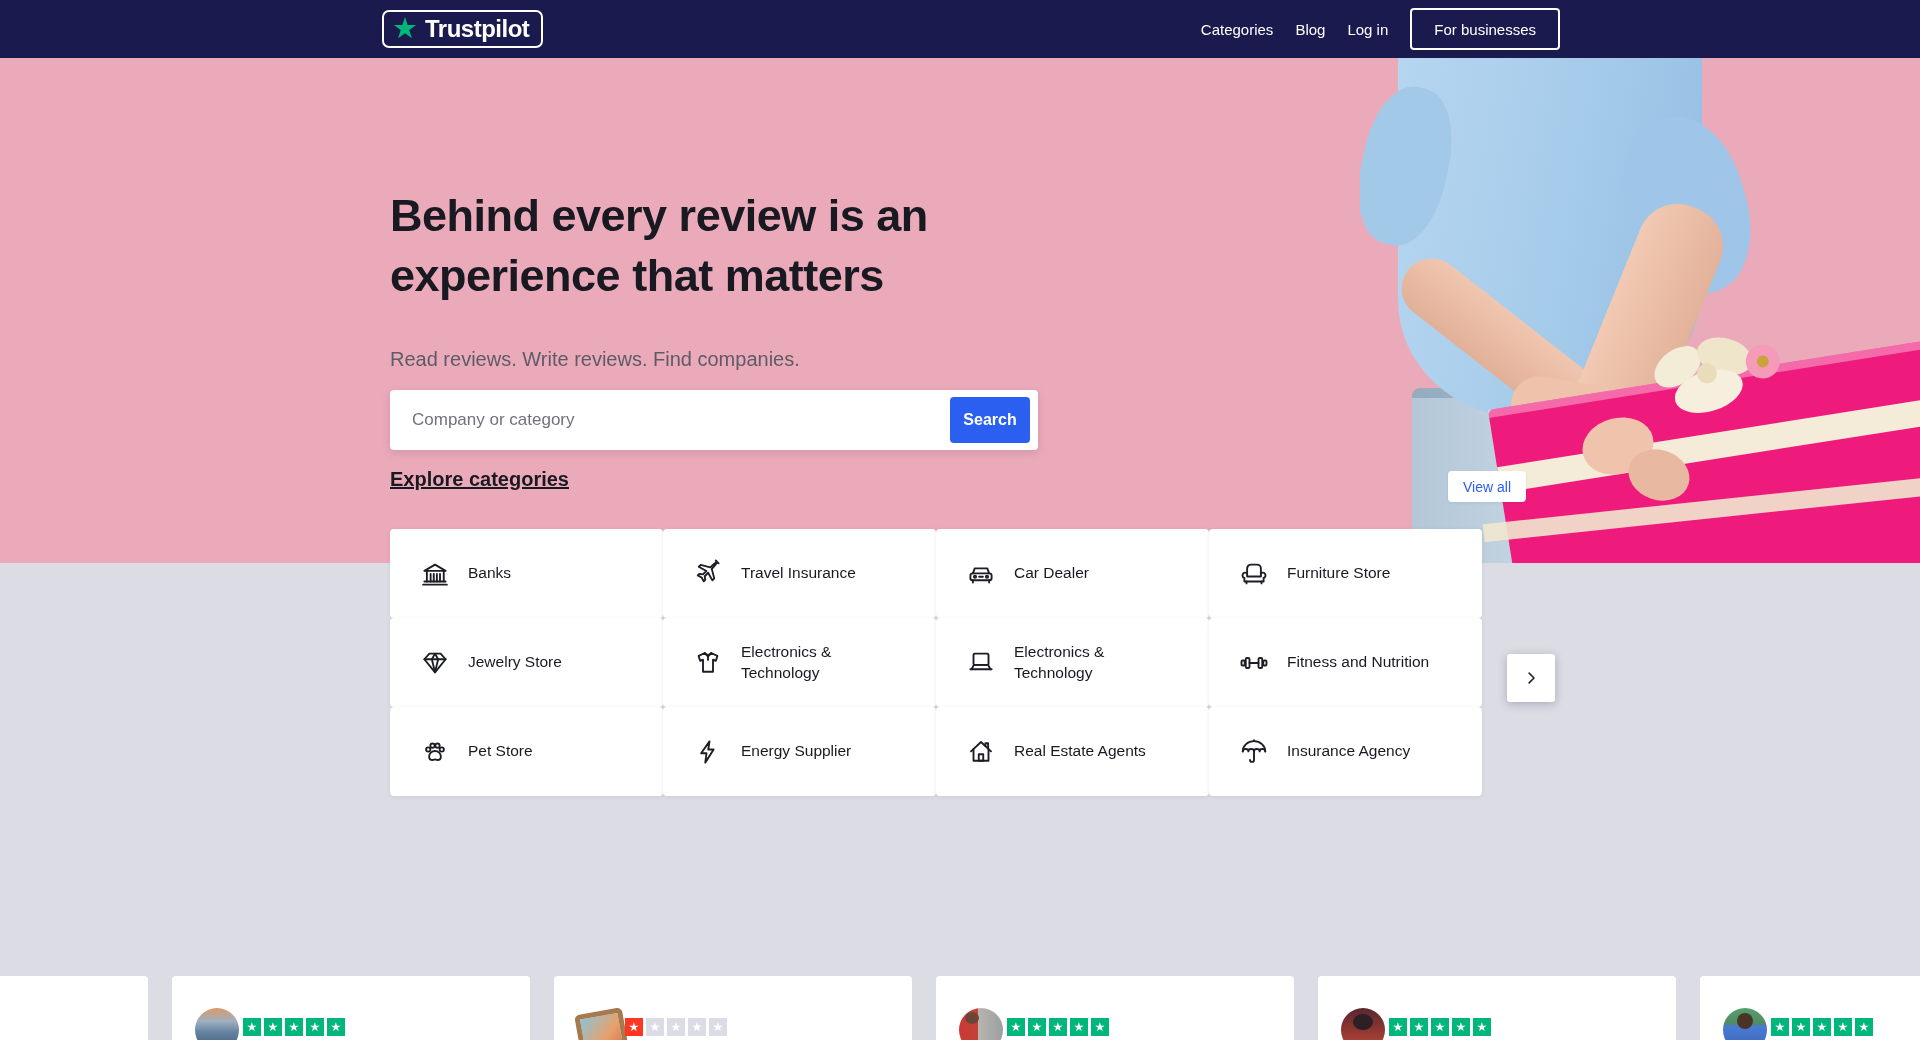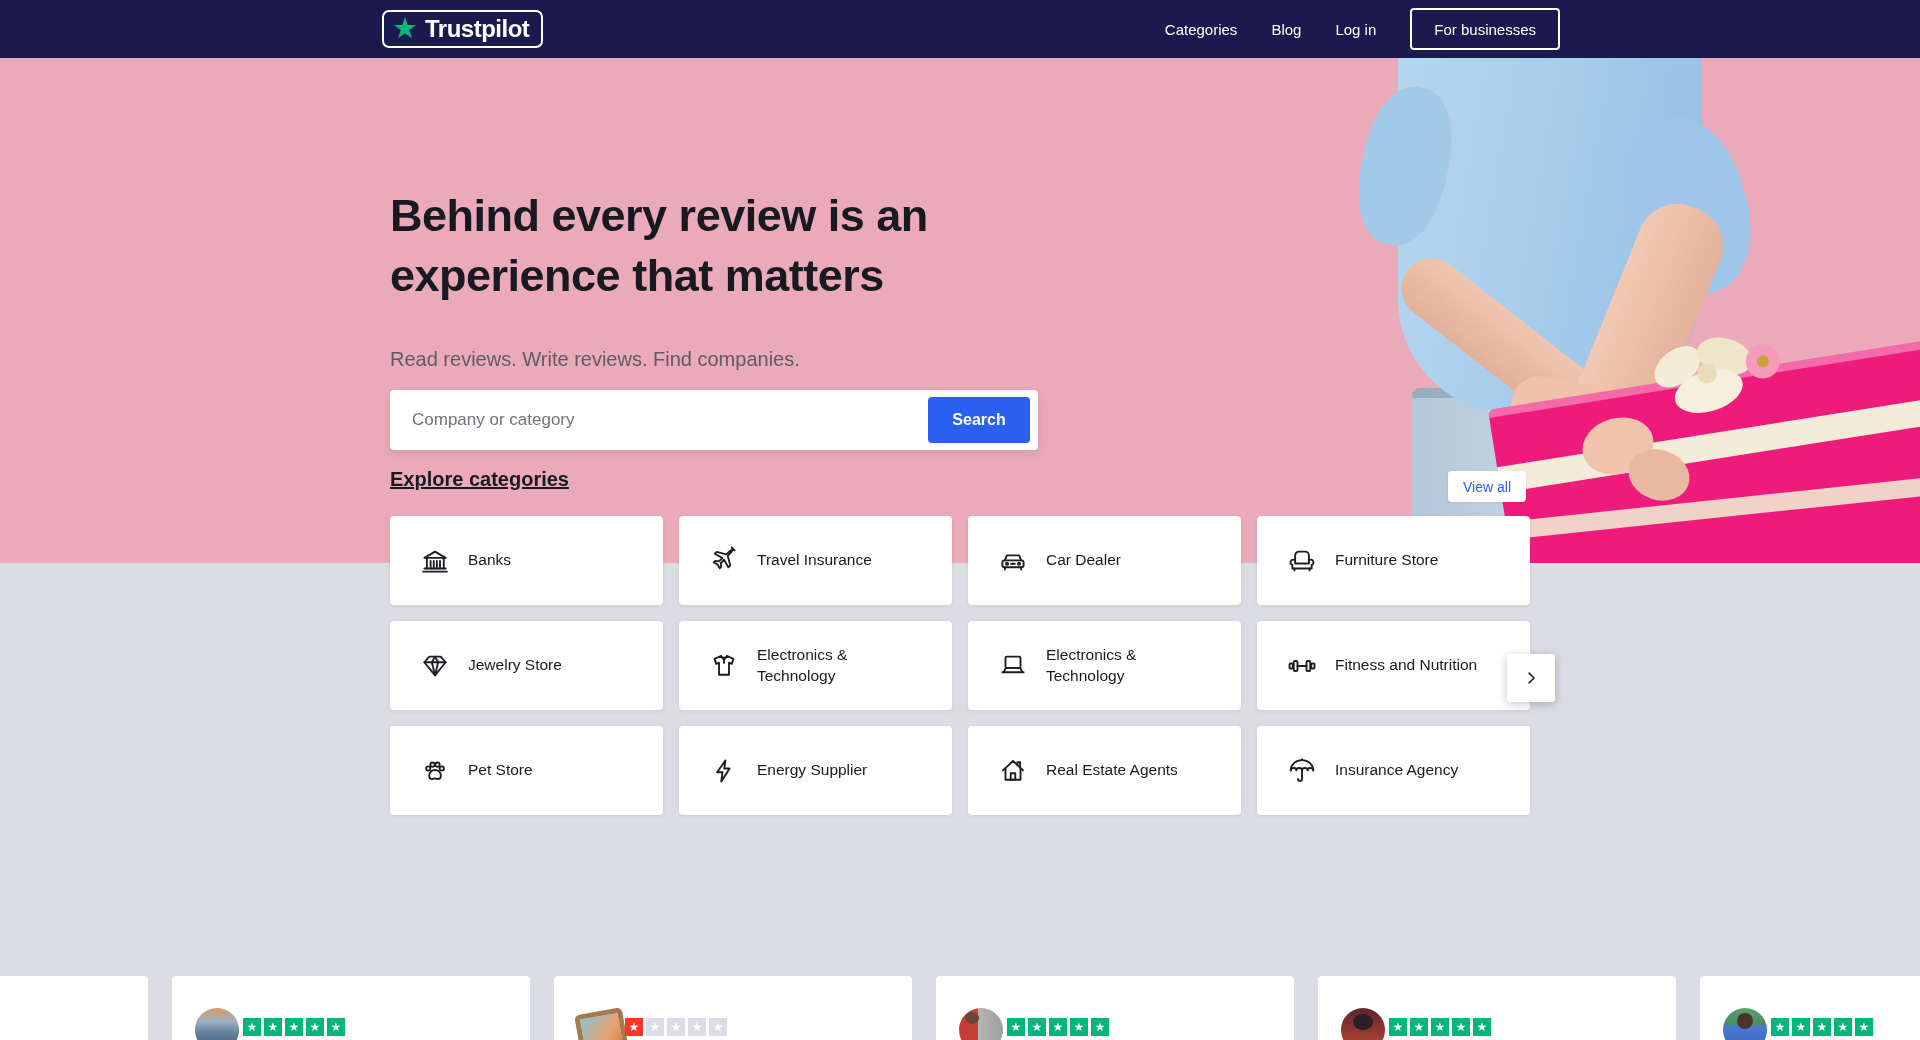--- a/index.html
+++ b/index.html
@@ -5,36 +5,36 @@
   html,body{margin:0;padding:0;overflow:hidden;}
   body{width:1920px;height:1040px;font-family:"Liberation Sans",sans-serif;background:var(--section_gray,#dcdce4);}
   .page{position:relative;width:1920px;height:1040px;overflow:hidden;}
 
   
   .header{position:absolute;left:0;top:0;width:1920px;height:58px;background:var(--header_bg,#1a1a4e);z-index:30;}
   .logo-wrap{position:absolute;left:382px;top:10px;height:38px;display:flex;align-items:center;gap:7px;
              border:2px solid #fff;border-radius:7px;padding:0 12px 0 8px;cursor:pointer;box-sizing:border-box;}
   .logo-star{color:var(--star_green,#00b67a);font-size:29px;line-height:1;transform:translateY(-1px);}
   .logo-text{color:#fff;font-size:24px;font-weight:600;letter-spacing:-0.5px;}
-  .nav{position:absolute;right:360px;top:0;height:58px;display:flex;align-items:center;gap:34px;}
+  .nav{position:absolute;right:360px;top:0;height:58px;display:flex;align-items:center;gap:22px;}
   .nav a{color:#fff;font-size:15px;text-decoration:none;cursor:pointer;}
   .btn-biz{display:flex;align-items:center;height:42px;padding:0 22px;border:2px solid #fff;border-radius:4px;
            color:#fff;font-size:15px;font-weight:500;cursor:pointer;box-sizing:border-box;background:transparent;}
 
   
   .hero{position:absolute;left:0;top:58px;width:1920px;height:505px;background:var(--hero_pink,#ebaab9);z-index:1;}
   .hero-title{position:absolute;left:390px;top:128px;width:660px;margin:0;font-size:45px;line-height:60px;
               font-weight:700;color:var(--text_dark,#191922);letter-spacing:-0.5px;}
   .hero-sub{position:absolute;left:390px;top:290px;font-size:20px;font-weight:500;color:var(--text_muted,#5e5b66);}
   .search-bar{position:absolute;left:390px;top:332px;width:648px;height:60px;background:#fff;border-radius:4px;
               box-shadow:0 3px 10px rgba(25,25,70,.12);}
   .search-input{position:absolute;left:0;top:0;width:520px;height:60px;border:none;outline:none;background:transparent;
                 padding:0 0 6px 22px;font-size:17px;font-family:"Liberation Sans",sans-serif;color:var(--text_dark,#191922);}
   .search-input::placeholder{color:#71717e;}
-  .search-btn{position:absolute;right:8px;top:7px;width:102px;height:46px;background:var(--accent_blue,#2a5ff0);
+  .search-btn{position:absolute;right:8px;top:7px;width:80px;height:46px;background:var(--accent_blue,#2a5ff0);
               border:none;border-radius:4px;color:#fff;font-size:16px;font-weight:700;cursor:pointer;
               font-family:"Liberation Sans",sans-serif;}
 
   
   .photo{position:absolute;left:1360px;top:58px;width:560px;height:505px;overflow:hidden;z-index:2;}
   .photo div{position:absolute;}
   .jeans{left:52px;top:330px;width:296px;height:180px;background:linear-gradient(90deg,#b3c7d8 0%,#c6d6e3 45%,#aec3d5 100%);border-radius:10px 10px 0 0;}
   .jeans-seam{left:195px;top:345px;width:3px;height:160px;background:rgba(90,115,140,.35);}
   .jeans-belt{left:52px;top:330px;width:296px;height:10px;background:rgba(120,145,168,.5);border-radius:8px 8px 0 0;}
   .shirt{left:38px;top:-32px;width:304px;height:392px;background:linear-gradient(100deg,#b6d6f0 0%,#a5cbea 55%,#93bde2 100%);
@@ -60,22 +60,22 @@
   .hand2{left:268px;top:392px;width:62px;height:50px;background:#e9b8a0;border-radius:50%;transform:rotate(18deg);}
 
   
   .gray-section{position:absolute;left:0;top:563px;width:1920px;height:477px;background:var(--section_gray,#dcdce4);z-index:0;}
 
   
   .explore-heading{position:absolute;left:390px;top:468px;font-size:20px;font-weight:700;color:var(--text_dark,#191922);z-index:5;text-decoration:underline;}
   .view-all{position:absolute;left:1448px;top:471px;height:31px;padding:0 15px;background:#fff;border:none;border-radius:4px;
             color:var(--accent_blue,#2a5ff0);font-size:14px;font-weight:500;cursor:pointer;z-index:5;
             font-family:"Liberation Sans",sans-serif;box-shadow:0 1px 3px rgba(25,25,70,.08);}
-  .cat-grid{position:absolute;left:390px;top:516px;width:1140px;display:grid;grid-template-columns:repeat(4,273px);
-            grid-auto-rows:89px;gap:16px;z-index:5;}
+  .cat-grid{position:absolute;left:390px;top:529px;width:1140px;display:grid;grid-template-columns:repeat(4,273px);
+            grid-auto-rows:89px;z-index:5;}
   .cat-card{background:#fff;border-radius:4px;display:flex;align-items:center;padding-left:30px;gap:18px;cursor:pointer;
             box-shadow:0 1px 4px rgba(25,25,70,.08);box-sizing:border-box;}
   .cicon{width:30px;height:30px;flex:none;stroke:#1d1d26;fill:none;stroke-width:1.5;stroke-linecap:round;stroke-linejoin:round;}
   .clabel{font-size:15.5px;font-weight:500;color:var(--text_dark,#191922);line-height:1.35;max-width:165px;}
   .chevron-btn{position:absolute;left:1507px;top:654px;width:48px;height:48px;background:#fff;border:none;border-radius:3px;
                box-shadow:0 2px 10px rgba(25,25,70,.25);cursor:pointer;display:flex;align-items:center;justify-content:center;z-index:6;}
   .chevron-btn svg{width:18px;height:18px;stroke:#1d1d26;fill:none;stroke-width:2;stroke-linecap:round;stroke-linejoin:round;}
 
   
   .recent-heading{position:absolute;left:0;top:893px;width:1920px;text-align:center;font-size:23px;font-weight:700;

